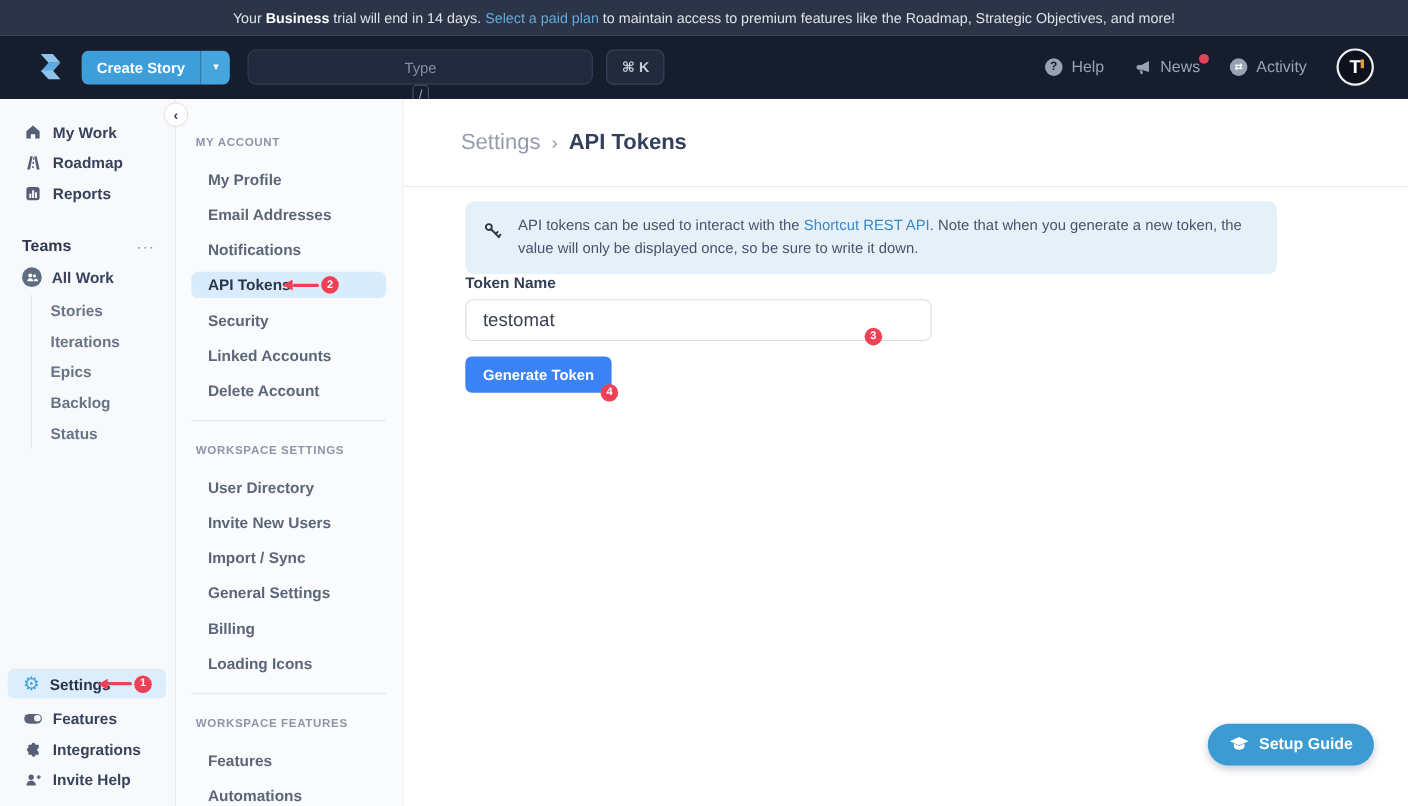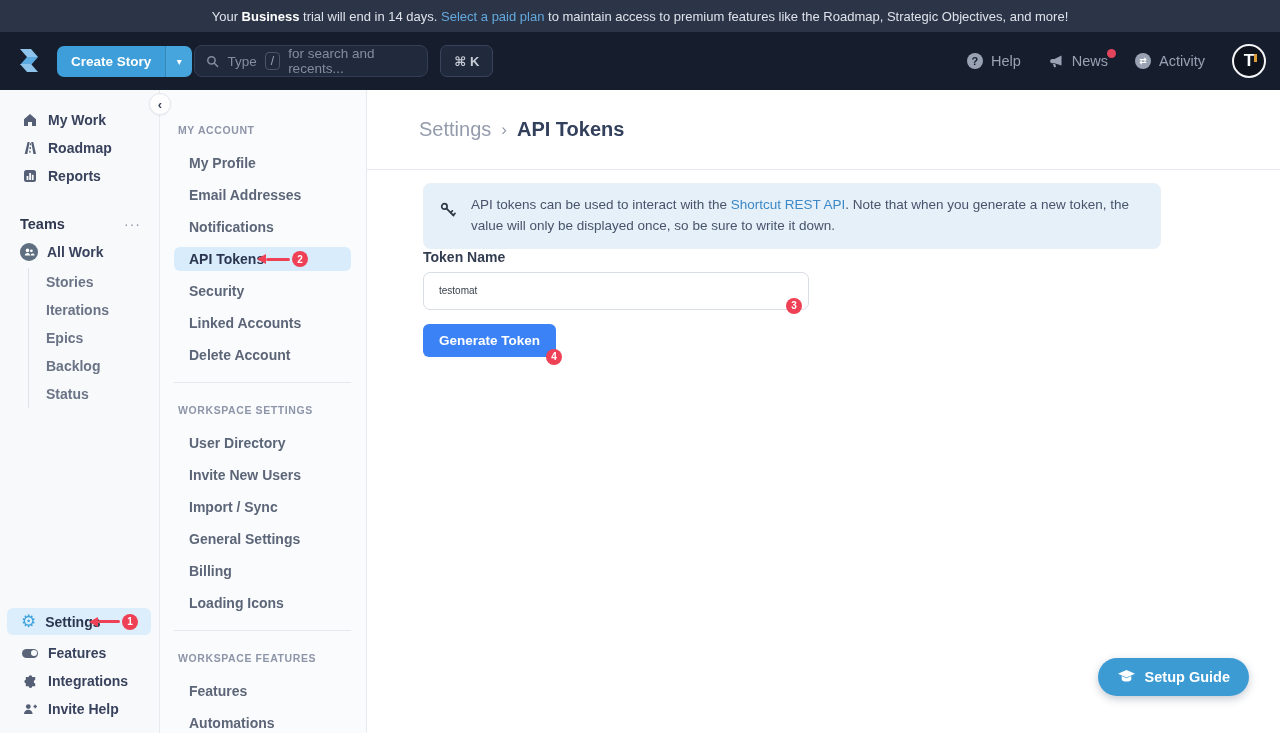--- a/index.html
+++ b/index.html
@@ -6,30 +6,30 @@
   html,body { width:1280px; height:733px; overflow:hidden; background:#fff;
     font-family:"Liberation Sans","DejaVu Sans",sans-serif; }
 
   
   .banner { height:32px; background:#2c3547; color:#dde2ea; font-size:13px;
     display:flex; align-items:center; justify-content:center; white-space:pre; }
   .banner b { color:#fff; }
   .banner .banner-link { color:#63a9de; cursor:pointer; }
 
   
-  .navbar { height:58px; background:#161e2d; display:flex; align-items:center; padding:0 14px; }
+  .navbar { height:58px; background:#161e2d; display:flex; align-items:center; padding:0 31px; }
   .logo { width:30px; height:30px; margin-right:13px; flex:none; }
   .create-btn { display:flex; height:31px; border-radius:7px; overflow:hidden; cursor:pointer; flex:none; }
   .create-main { background:#3e9ed9; color:#fff; font-size:13.5px; font-weight:700;
     display:flex; align-items:center; padding:0 14px; }
   .create-caret { background:#47a5de; border-left:1px solid rgba(10,40,70,.25); width:27px;
     display:flex; align-items:center; justify-content:center; color:#fff; font-size:10px; }
-  .searchbox { margin-left:2px; width:234px; height:32px; background:#212a3d;
+  .searchbox { margin-left:16px; width:314px; height:32px; background:#212a3d;
     border:1px solid #333d53; border-radius:8px; display:flex; align-items:center;
-    padding:0 11px; gap:8px; color:#848da0; font-size:13.5px; cursor:text; }
+    padding:0 11px; gap:8px; color:#848da0; font-size:13.5px; cursor:text;flex-direction:column; }
   .slash-box { border:1px solid #49536a; border-radius:4px; font-size:12px;
     padding:0 5px; height:18px; line-height:17px; color:#9aa3b5; }
   .kbd-badge { margin-left:12px; height:32px; background:#212a3d; border:1px solid #39445c;
     border-radius:7px; color:#c7ccd7; font-size:13px; font-weight:600;
     display:flex; align-items:center; padding:0 13px; }
   .nav-right { margin-left:auto; display:flex; align-items:center; gap:27px;
     color:#99a2b3; font-size:14.5px; }
   .nav-item { display:flex; align-items:center; gap:8px; cursor:pointer; position:relative; }
   .circ-icon { width:16px; height:16px; border-radius:50%; background:#99a2b3; color:#161e2d;
     font-size:11px; font-weight:700; display:flex; align-items:center; justify-content:center; }
@@ -94,22 +94,22 @@
   .crumb-parent { color:#949cac; font-size:20px; cursor:pointer; }
   .crumb-sep { color:#949cac; font-size:17px; margin:0 10px; }
   .crumb-current { color:#33405c; font-size:20px; font-weight:700; }
   .content { padding:13px 0 0 56px; }
   .info-box { width:738px; background:#e5f0f9; border-radius:8px; padding:12px 16px;
     display:flex; gap:13px; color:#49536b; font-size:13.5px; line-height:1.55; }
   .info-box .key-ic { flex:none; margin-top:6px; }
   .info-link { color:#3d88c6; cursor:pointer; }
   .field-label { font-size:14px; font-weight:700; color:#333d52; }
   .input-wrap { position:relative; width:371px; margin-top:7px; }
-  .token-input { width:386px; height:36px; border:1px solid #d9dde4; border-radius:7px;
-    padding:18px 15px; font-size:10px; color:#39424f; background:#fff; outline:none;
+  .token-input { width:424px; height:36px; border:1px solid #d9dde4; border-radius:7px;
+    padding:18px 15px; font-size:17px; color:#39424f; background:#fff; outline:none;
     font-family:"Liberation Sans","DejaVu Sans",sans-serif; }
   .generate-wrap { position:relative; display:inline-block; margin-top:14px; }
   .generate-btn { background:#3b82f6; border:none; color:#fff; font-weight:700;
     font-size:13.5px; border-radius:6px; padding:9px 16px; cursor:pointer;
     font-family:"Liberation Sans","DejaVu Sans",sans-serif; }
 
   
   .setup-guide { position:fixed; right:31px; bottom:37px; height:38px; background:#3d9bd4;
     border-radius:20px; display:flex; align-items:center; gap:9px; padding:0 19px;
     color:#fff; font-weight:700; font-size:14.5px; cursor:pointer;

